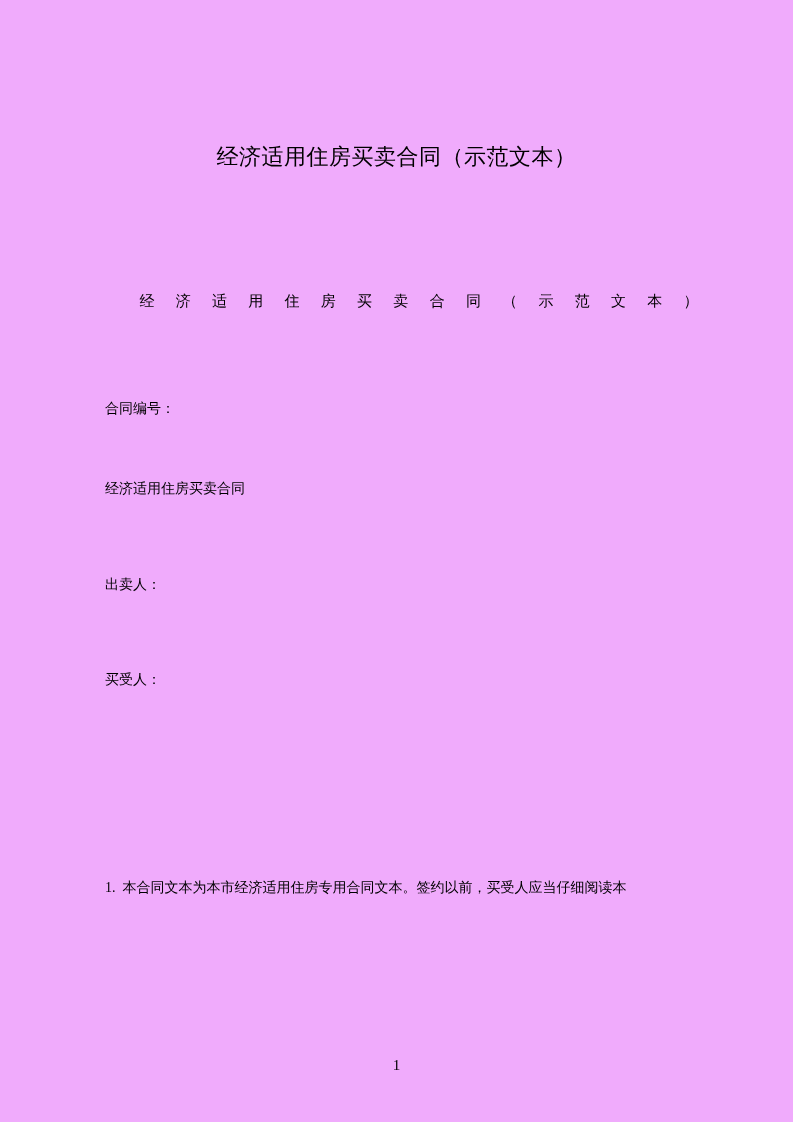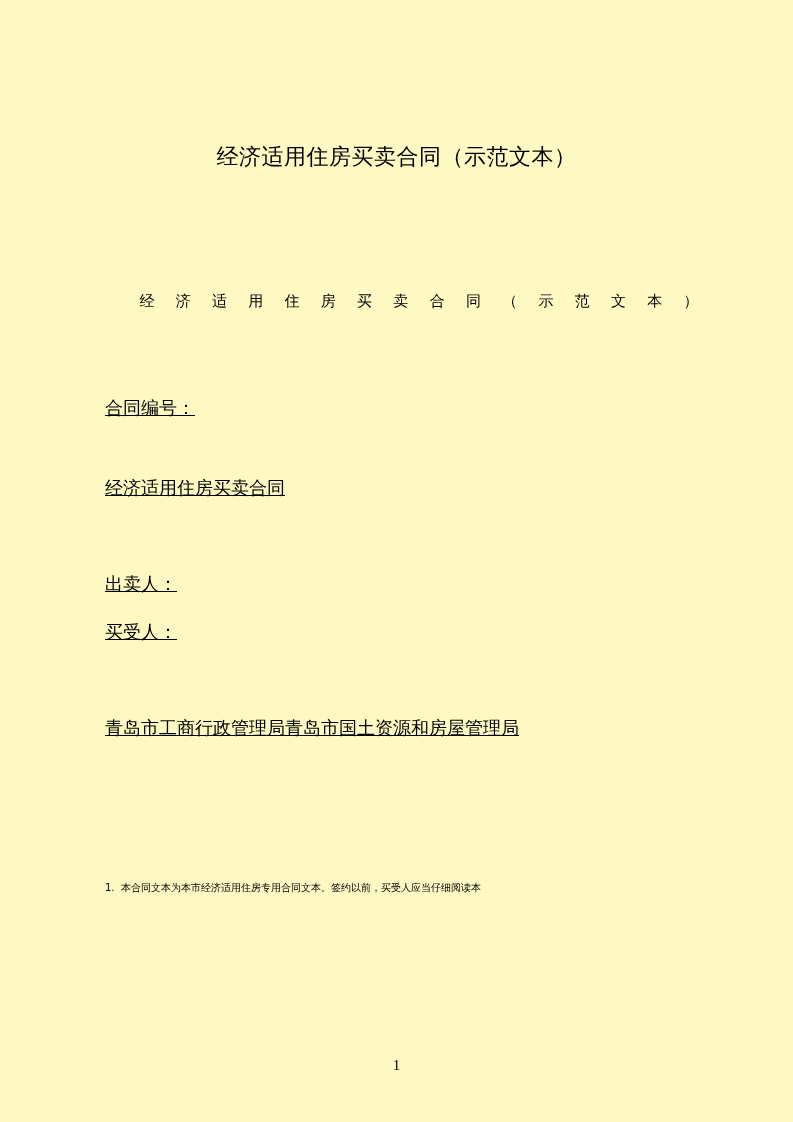--- a/index.html
+++ b/index.html
@@ -13,21 +13,21 @@
       position: relative;
       overflow: hidden;
       font-family: "DejaVu Sans", "Liberation Sans", sans-serif;
       color: #000000;
     }
     .page {
       position: absolute;
       left: 0; top: 0;
       width: 793px;
       height: 1122px;
-      background: #fef9c3;
+      background: #f0abfc;
     }
     .main-title {
       position: absolute;
       left: 0;
       width: 793px;
       top: 141px;
       text-align: center;
       font-size: 22px;
       line-height: 32px;
       letter-spacing: 0.5px;
@@ -44,33 +44,33 @@
       line-height: 22px;
     }
     .spaced-title span {
       display: inline-block;
       width: 16px;
       text-align: center;
     }
     .para {
       position: absolute;
       left: 105px;
-      font-size: 18px;
+      font-size: 14px;
       line-height: 24px;
       white-space: nowrap;
-      text-decoration: underline;
     }
     .clip-box {
       position: absolute;
       left: 105px;
       top: 876px;
       width: 592px;
       overflow: hidden;
-      font-size: 10px;
+      font-size: 14px;
       line-height: 24px;
+      font-family: Liberation Serif, serif;
     }
     .clip-box .line {
       white-space: nowrap;
     }
     .page-number {
       position: absolute;
       left: 0;
       width: 793px;
       top: 1055px;
       text-align: center;
@@ -104,23 +104,22 @@
     <span>本</span>
     <span>）</span>
   </div>
 
   <div class="para" style="top:396px;">合同编号：</div>
 
   <div class="para" style="top:476px;">经济适用住房买卖合同</div>
 
   <div class="para" style="top:572px;">出卖人：</div>
 
-  <div class="para" style="top:620px;">买受人：</div>
+  <div class="para" style="top:667px;">买受人：</div>
 
-  <div class="para" style="top:716px;">青岛市工商行政管理局青岛市国土资源和房屋管理局</div>
 
 
   <div class="clip-box">
     <div class="line">
       <span>1.</span>&nbsp;&nbsp;<span>本合同文本为本市经济适用住房专用合同文本。签约以前，买受人应当仔细阅读本</span>
     </div>
   </div>
 
   <div class="page-number">1</div>
 

